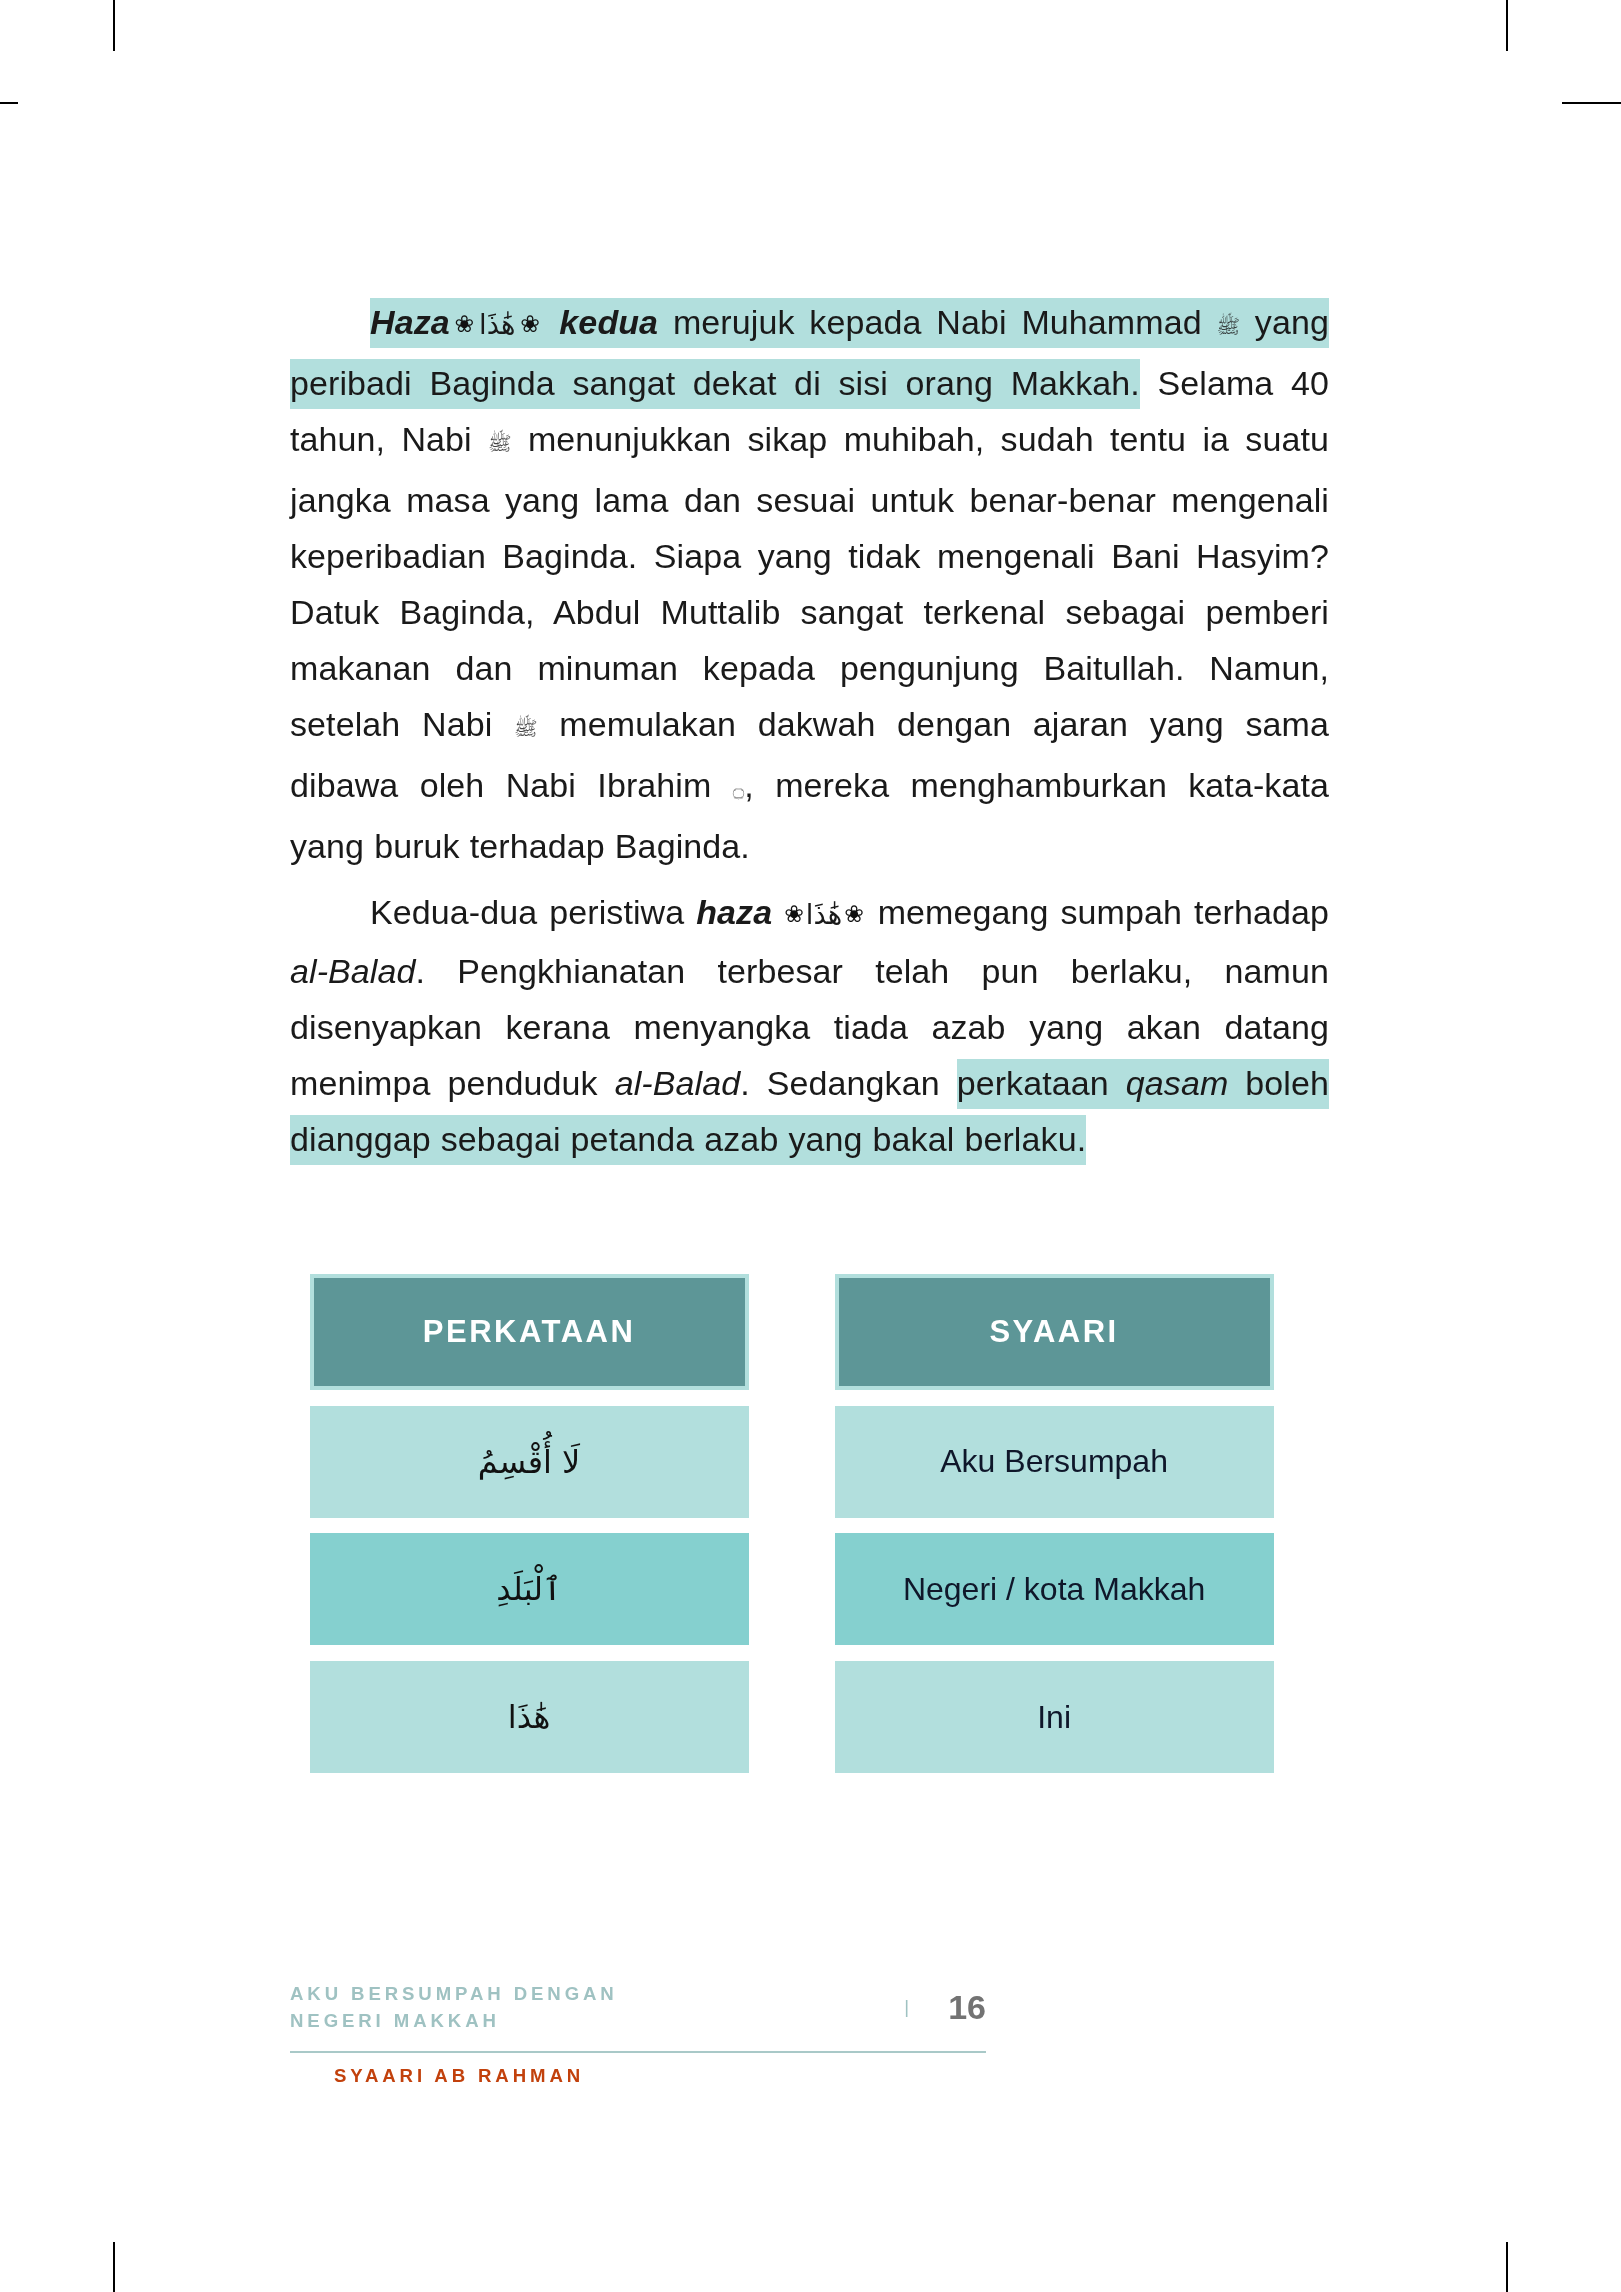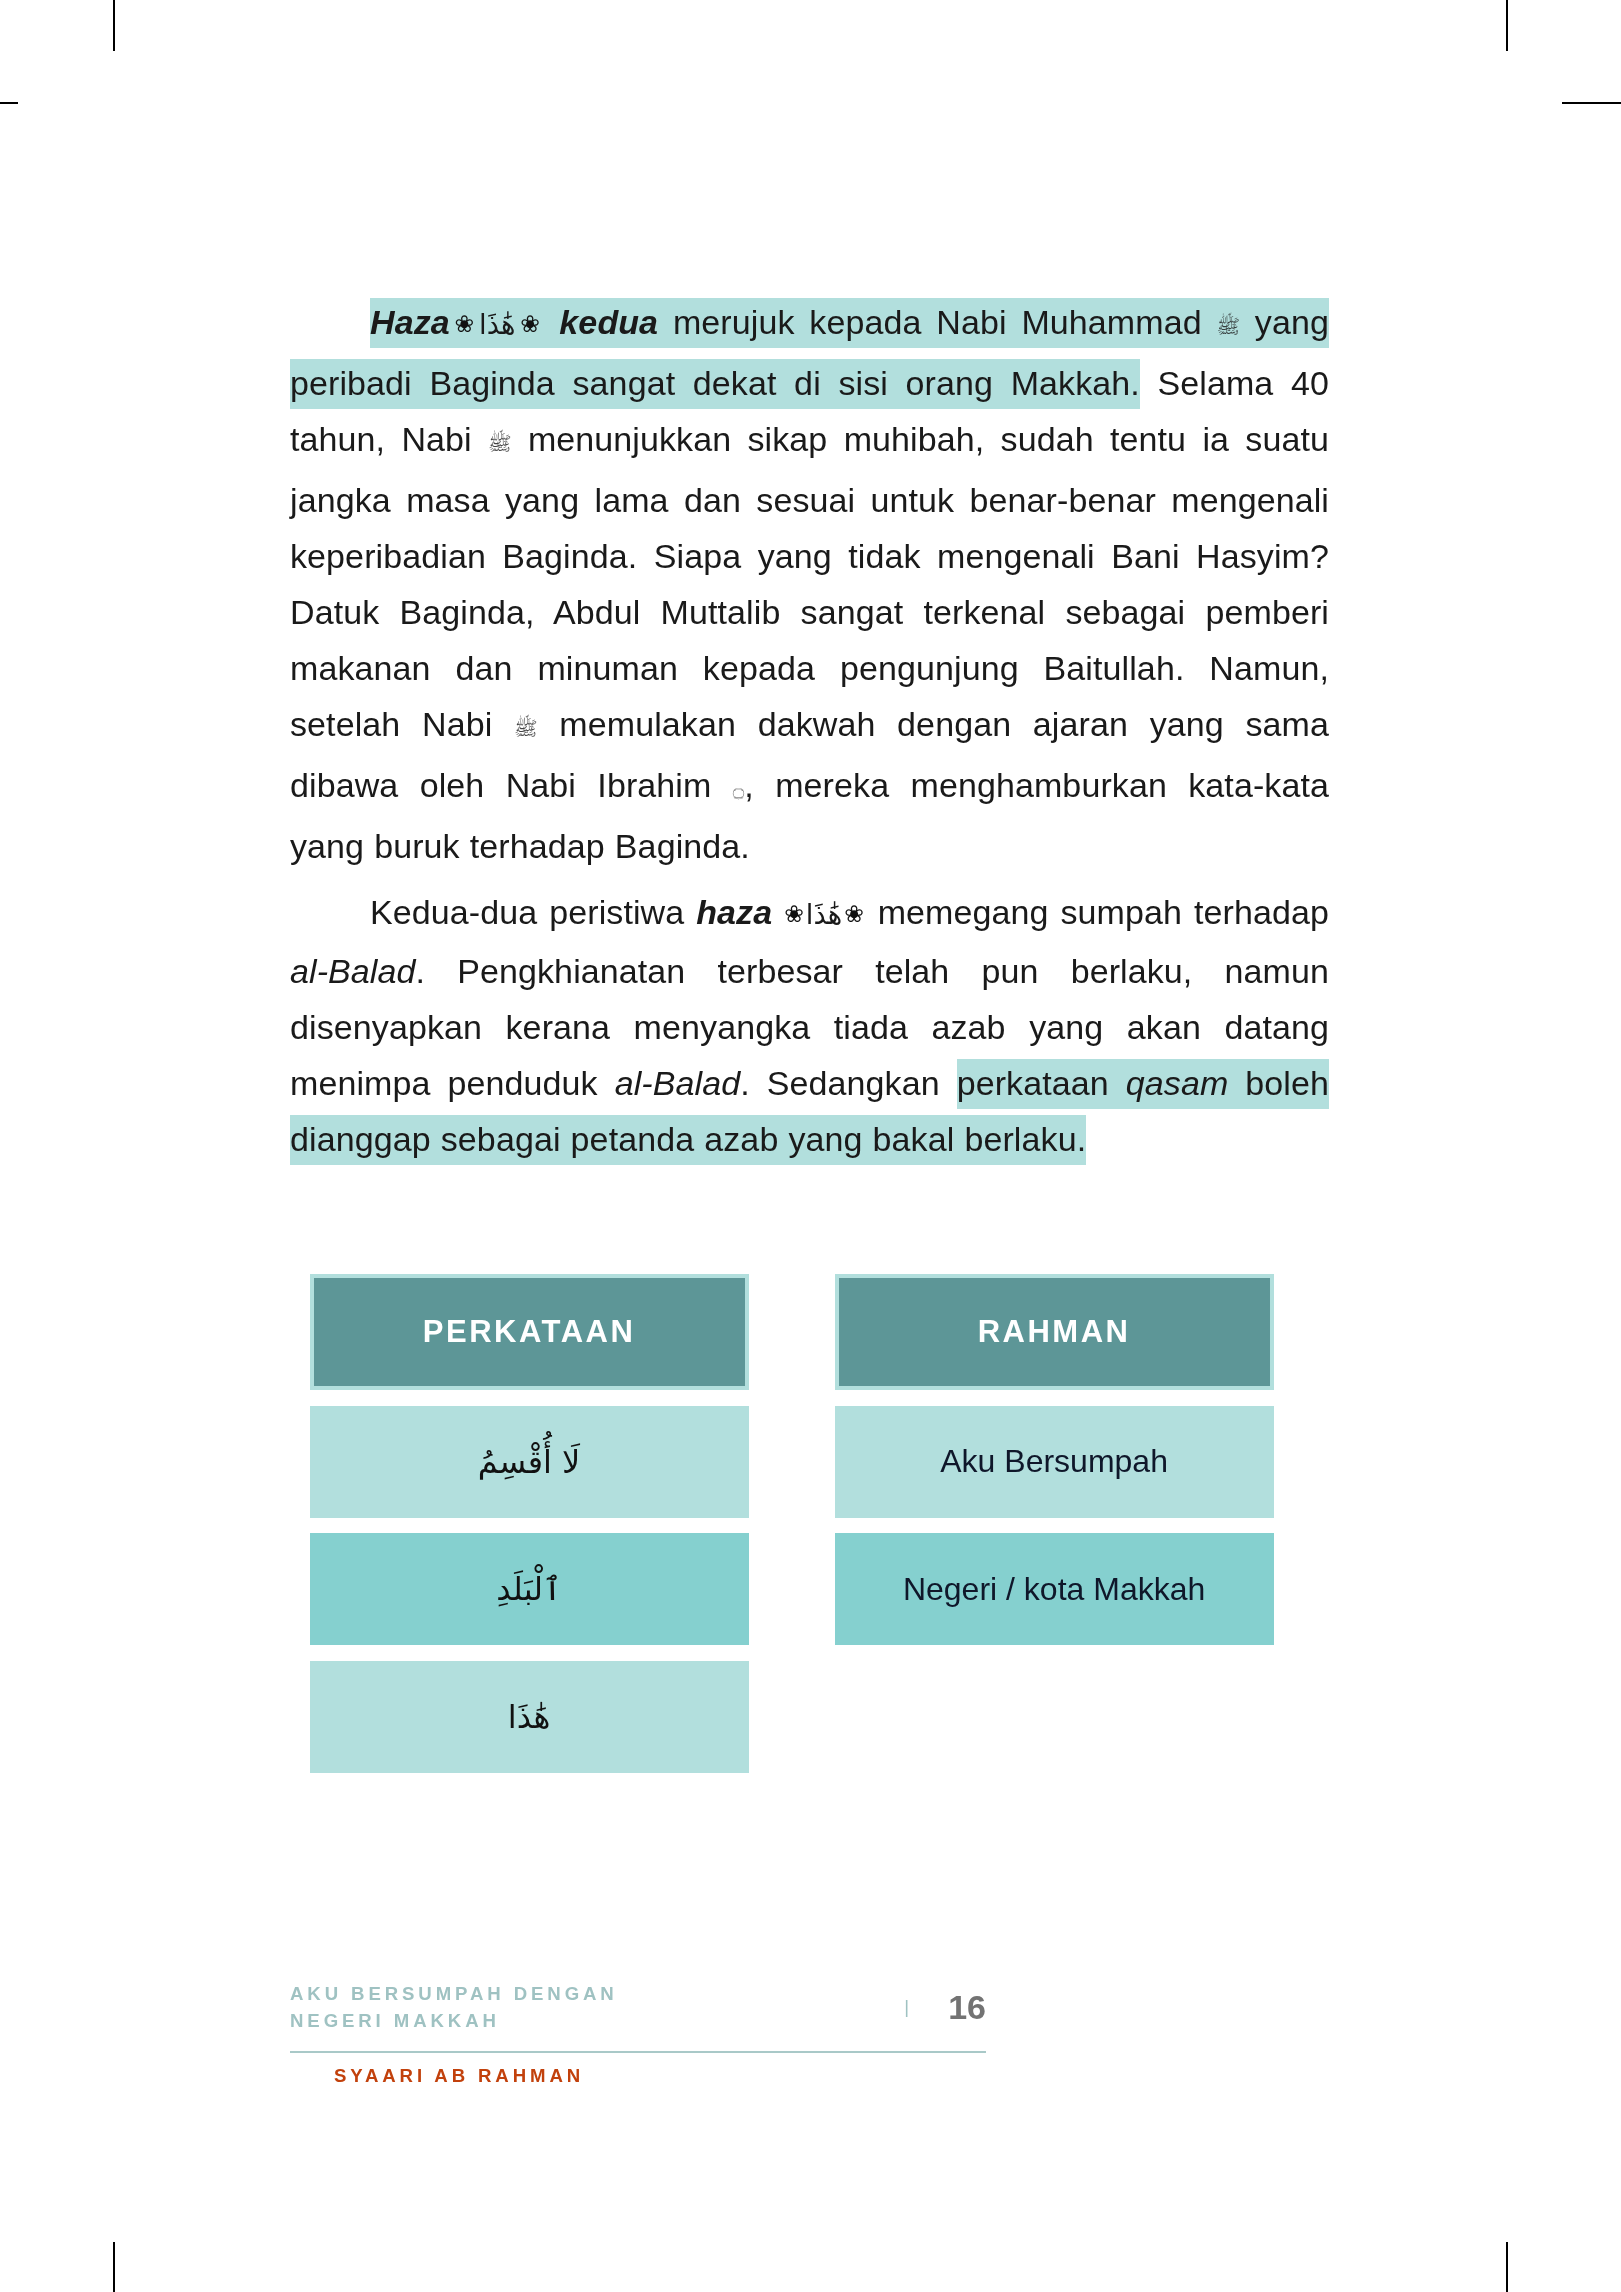--- a/index.html
+++ b/index.html
@@ -168,27 +168,30 @@
       <div class="cell mid">
         <span class="arcell">ٱلْبَلَدِ</span>
       </div>
       <div class="cell light">
         <span class="arcell">هَٰذَا</span>
       </div>
     </div>
 
     <div class="col">
       <div class="cell head">
-        <span>RAHMAN</span>
+        <span>SYAARI</span>
       </div>
       <div class="cell light">
         <span class="txt">Aku Bersumpah</span>
       </div>
       <div class="cell mid">
         <span class="txt">Negeri / kota Makkah</span>
+      </div>
+      <div class="cell light">
+        <span class="txt">Ini</span>
       </div>
     </div>
 
   </div>
 
   <div class="footer">
     <div class="foot-top">
       <div class="foot-title">
         <div>AKU BERSUMPAH DENGAN</div>
         <div>NEGERI MAKKAH</div>

